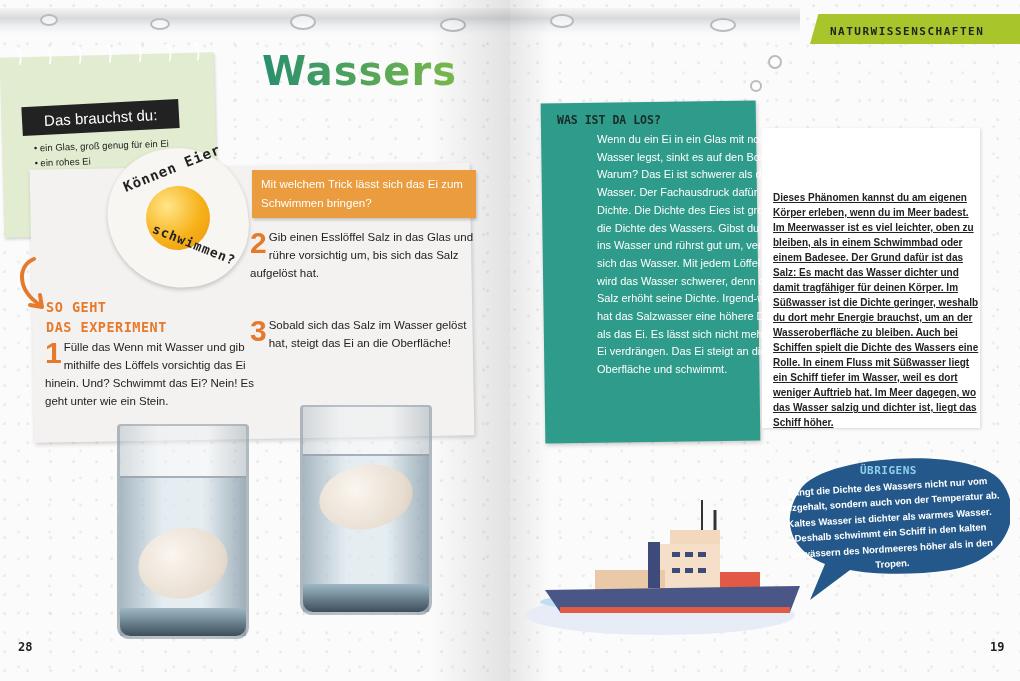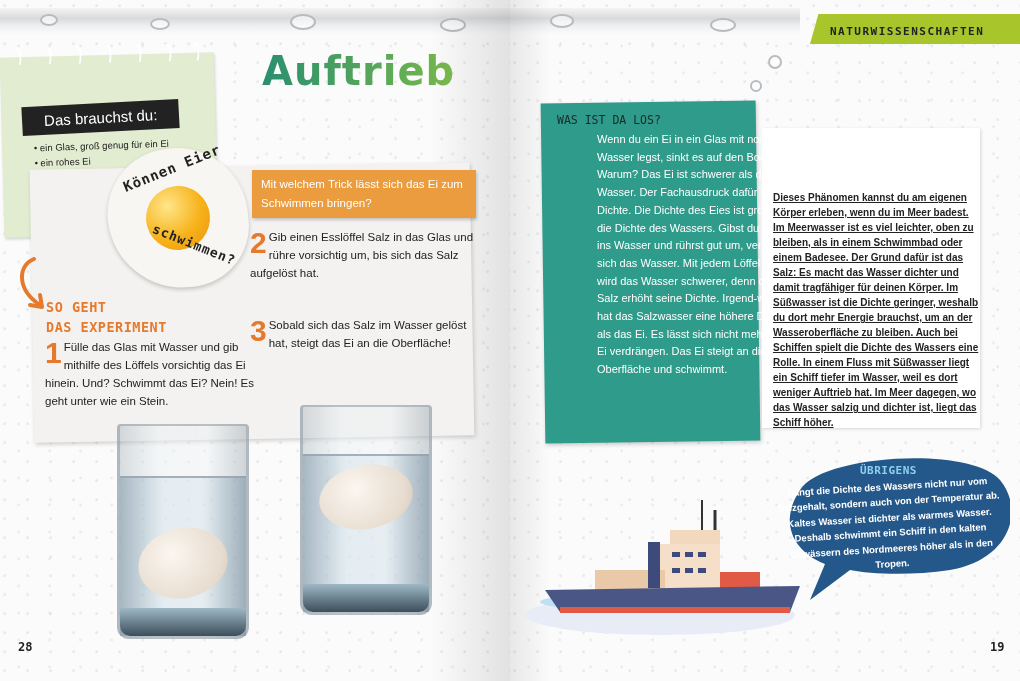--- a/index.html
+++ b/index.html
@@ -75,21 +75,21 @@
   .page-number { position: absolute; top: 640px; font-family: "DejaVu Sans Mono", monospace; font-weight: bold; font-size: 12px; color: #222; }
 
   
   .category-tab { position: absolute; left: 300px; top: 14px; width: 210px; height: 30px; background: #a8c62b;
                   clip-path: polygon(4% 0, 100% 0, 100% 100%, 0 100%); }
   .category-label { position: absolute; left: 320px; top: 25px; font-family: "DejaVu Sans Mono", monospace; font-weight: bold;
                     font-size: 11px; letter-spacing: 1.5px; color: #222; }
 
   .teal-box { position: absolute; left: 543px; top: 102px; width: 215px; height: 340px; background: #2f9b8a;
               transform: rotate(-0.8deg); box-shadow: 1px 2px 4px rgba(0,0,0,0.2); }
-  .teal-heading { position: absolute; left: 557px; top: 113px; font-family: "DejaVu Sans Mono", monospace; font-weight: normal;
+  .teal-heading { position: absolute; left: 557px; top: 113px; font-family: "DejaVu Sans Mono", monospace; font-weight: bold;
                   font-size: 11.5px; color: #1a2a28; }
   .teal-body { position: absolute; left: 557px; top: 131px; width: 200px; font-size: 11px; line-height: 17.7px; color: #fff; margin-left: 40px; }
 
   .white-panel { position: absolute; left: 762px; top: 128px; width: 218px; height: 300px; background: #fff;
                  box-shadow: 1px 1px 3px rgba(0,0,0,0.15); }
   .white-heading { position: absolute; left: 773px; top: 159px; width: 200px; font-family: "DejaVu Sans Mono", monospace;
                    font-weight: bold; font-size: 11.5px; line-height: 14px; color: #2f9b8a; }
   .white-body { position: absolute; left: 773px; top: 190px; width: 207px; font-size: 10px; line-height: 15px; color: #222; font-weight: bold; text-decoration: underline; }
 
   .bubble-callout { position: absolute; left: 770px; top: 450px; width: 240px; height: 150px; }
@@ -136,21 +136,21 @@
   </div>
   <div class="needs-label">Das brauchst du:</div>
   <ul class="needs-list">
     <li>ein Glas, groß genug für ein Ei</li>
     <li>ein rohes Ei</li>
     <li>Salz</li>
     <li>Wasser</li>
     <li>Löffel</li>
   </ul>
 
-  <div class="title">Auftrieb</div>
+  <div class="title">Wassers</div>
 
   <div class="panel-main"></div>
 
   <div class="egg-badge">
     <div class="yolk"></div>
   </div>
   <span class="badge-text-top">Können Eier</span>
   <span class="badge-text-bottom">schwimmen?</span>
 
   <div class="question-box">Mit welchem Trick lässt sich das Ei zum Schwimmen bringen?</div>
@@ -167,21 +167,21 @@
   <svg class="arrow" viewBox="0 0 40 60">
     <path d="M22 4 C 6 10, 4 34, 28 50" fill="none" stroke="#e67a2c" stroke-width="4" stroke-linecap="round"></path>
     <path d="M18 50 L 30 52 L 28 40" fill="none" stroke="#e67a2c" stroke-width="4" stroke-linecap="round" stroke-linejoin="round"></path>
   </svg>
   <div class="section-heading">
     <div>SO GEHT</div>
     <div>DAS EXPERIMENT</div>
   </div>
   <div class="step step-1">
     <span class="step-num">1</span>
-    <span>Fülle das Glas mit Wasser und gib mithilfe des Löffels vorsichtig das Ei hinein. Und? Schwimmt das Ei? Nein! Es geht unter wie ein Stein.</span>
+    <span>Fülle das Wenn mit Wasser und gib mithilfe des Löffels vorsichtig das Ei hinein. Und? Schwimmt das Ei? Nein! Es geht unter wie ein Stein.</span>
   </div>
 
   <div class="glass glass-1">
     <div class="glass-water" style="height:160px;"></div>
     <div class="glass-base"></div>
     <div class="egg" style="left:18px;top:102px;width:90px;height:70px;transform:rotate(-12deg);"></div>
   </div>
   <div class="glass glass-2">
     <div class="glass-water" style="height:158px;"></div>
     <div class="glass-base"></div>

